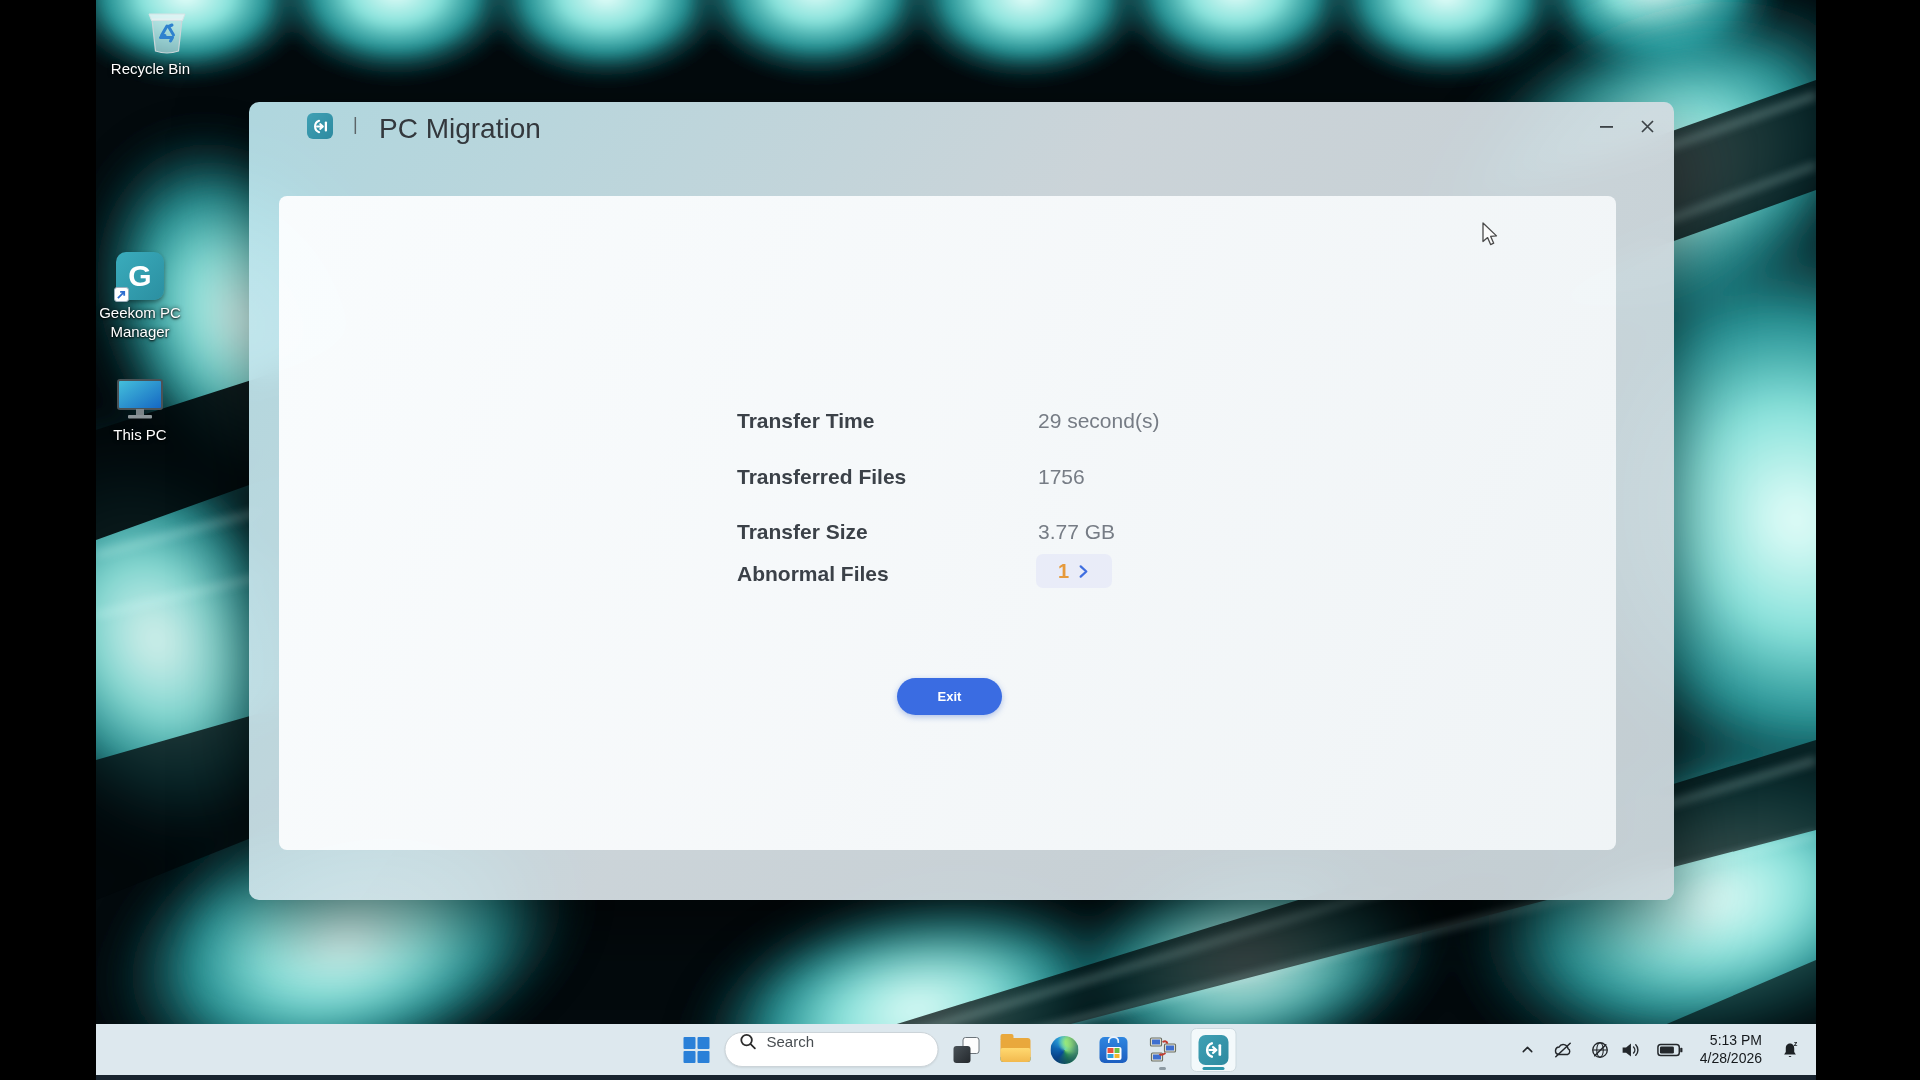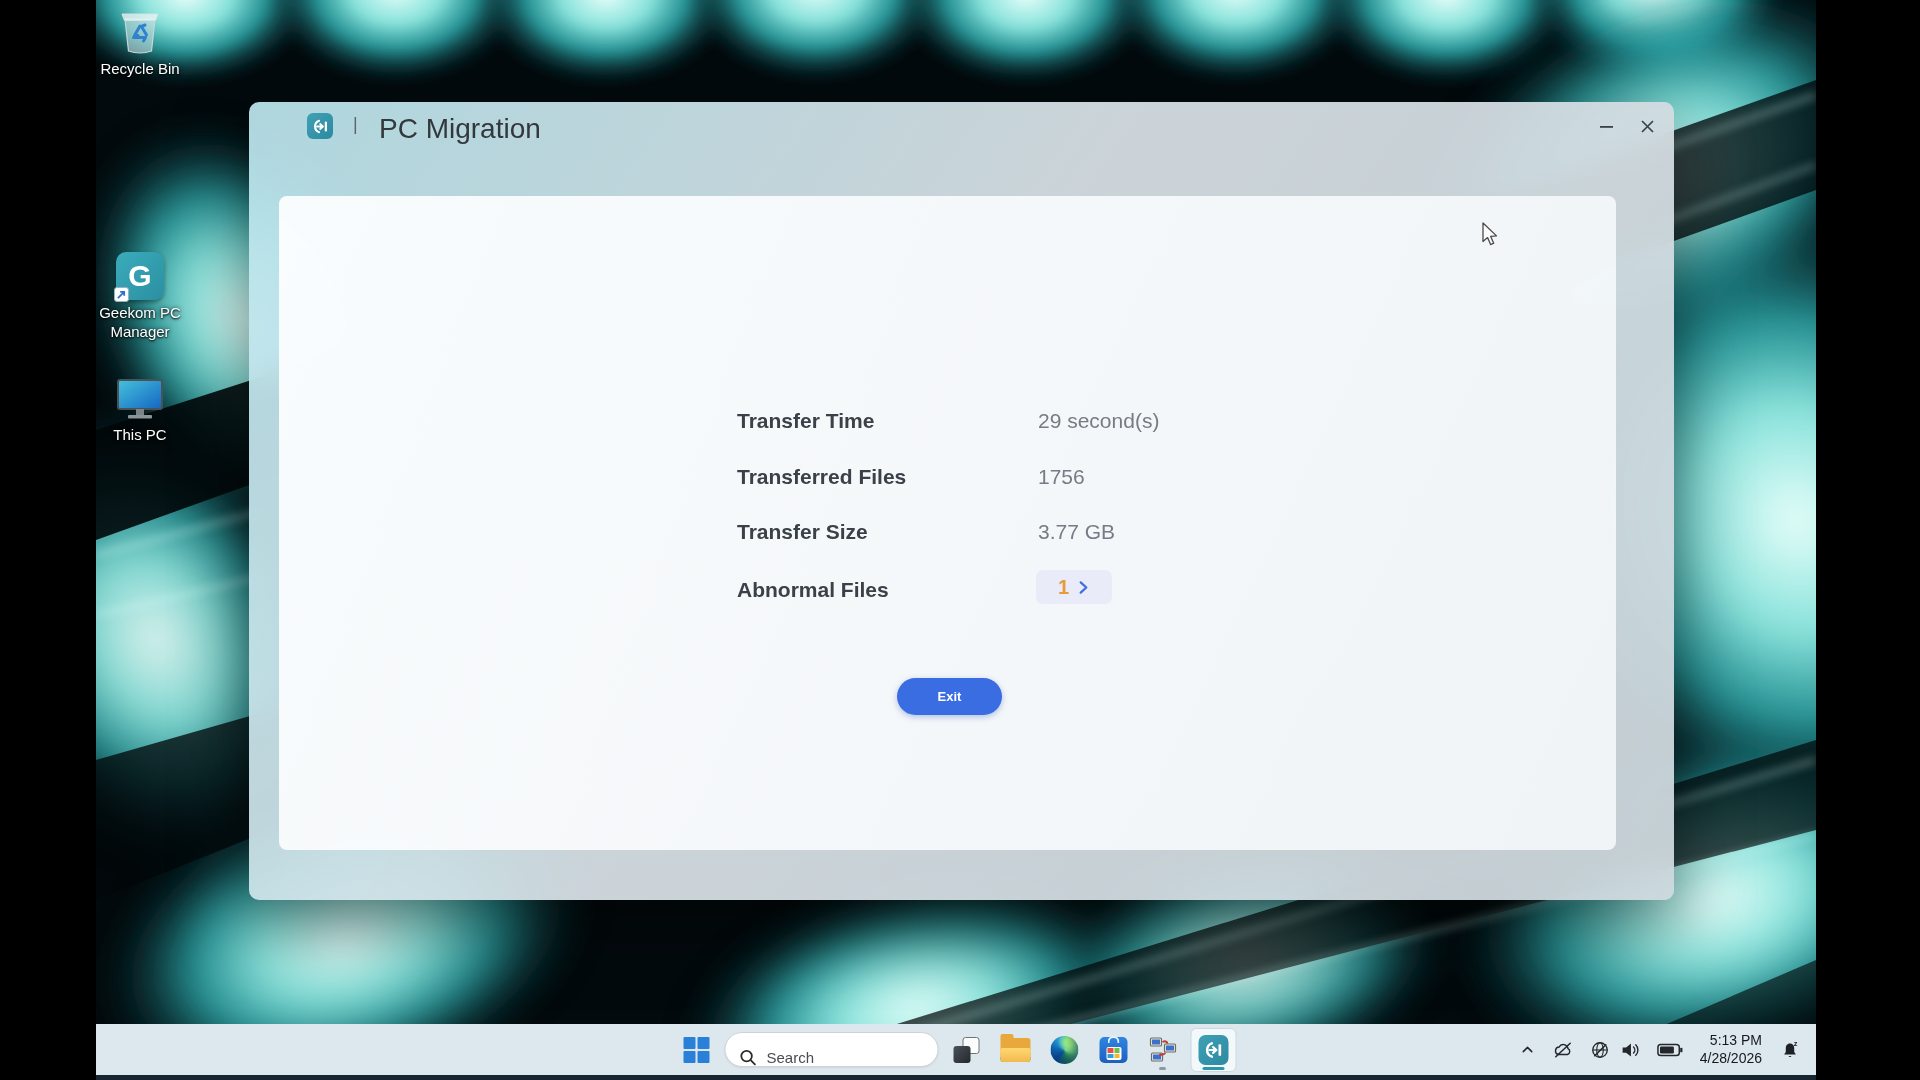--- a/index.html
+++ b/index.html
@@ -66,21 +66,21 @@
   .tb-item { position:relative; width:42px; height:42px; border-radius:6px; display:flex; align-items:center; justify-content:center; cursor:pointer; }
   .tb-item.active-tile { background:#f3f9fb; border:1px solid #ccd9df; width:46px; height:44px; }
   .indicator { position:absolute; bottom:1px; left:50%; transform:translateX(-50%); height:3px; border-radius:2px; }
   .ind-dot { width:7px; background:#8d9aa2; }
   .ind-active { width:22px; background:#2d96ab; }
 
   .start-grid { width:26px; height:26px; display:grid; grid-template-columns:12px 12px; grid-template-rows:12px 12px; gap:2px; }
   .start-grid div { background:#2a80d8; border-radius:1px; }
 
   .search-pill { width:214px; height:35px; border-radius:18px; background:#fff; border:1px solid #ccd4d9;
-                 display:flex; align-items:flex-end; gap:10px; padding-left:14px; cursor:text;
+                 display:flex; align-items:flex-start; gap:10px; padding-left:14px; cursor:text;
                  box-shadow:0 1px 2px rgba(0,0,0,.08); }
   .search-text { font-size:15px; color:#484d51; }
 
   .taskview { position:relative; width:26px; height:26px; }
   .taskview .back { position:absolute; right:0; top:0; width:17px; height:17px; background:#fdfdfd; border:1px solid #6c747a; border-radius:3px; }
   .taskview .front { position:absolute; left:0; bottom:0; width:17px; height:17px; background:linear-gradient(135deg,#4a5258,#23282c); border-radius:3px; }
 
   .folder { position:relative; width:30px; height:24px; }
   .folder .back { position:absolute; inset:0; background:#e9a83c; border-radius:3px; }
   .folder .back:before { content:""; position:absolute; left:0; top:-4px; width:13px; height:6px; background:#e9a83c; border-radius:2px 2px 0 0; }
@@ -163,21 +163,21 @@
       <g stroke="#d9fffa" stroke-width="2.4" opacity="0.75" filter="url(#b1)" fill="none">
         <path d="M0 555 L740 360"></path>
         <path d="M0 615 L800 430"></path>
         <path d="M660 1080 L1720 760"></path>
         <path d="M740 1080 L1720 835"></path>
         <path d="M1140 300 L1720 95"></path>
         <path d="M1210 355 L1720 165"></path>
       </g>
     </svg>
 
-    <div class="dsk-icon" style="left:-6px; top:6px;">
+    <div class="dsk-icon" style="left:-6px; top:6px;align-items:flex-end;">
       <div class="art">
         <svg width="46" height="50" viewBox="0 0 46 50">
           <path d="M8 13 L38 13 L34.5 45 Q23 49 11.5 45 Z" fill="rgba(214,228,231,.55)" stroke="#c9d6d9" stroke-width="1.2"></path>
           <path d="M5 8 L41 8 L38.5 14.5 L7.5 14.5 Z" fill="rgba(238,247,248,.75)" stroke="#d6e2e4" stroke-width="1"></path>
           <path d="M23 20 L17.5 29.5 L21 29.5 M16.5 31.5 L28.5 31.5 L26.5 35 M29.5 29 L24.5 20.5 L28 19" fill="none" stroke="#2f82ce" stroke-width="3" stroke-linecap="round" stroke-linejoin="round"></path>
         </svg>
       </div>
       <div class="dsk-label">Recycle Bin</div>
     </div>
 
@@ -244,21 +244,21 @@
           <span class="detail-value">29 second(s)</span>
         </div>
         <div class="detail-row" style="top:264px;">
           <span class="detail-label">Transferred Files</span>
           <span class="detail-value">1756</span>
         </div>
         <div class="detail-row" style="top:319px;">
           <span class="detail-label">Transfer Size</span>
           <span class="detail-value">3.77 GB</span>
         </div>
-        <div class="detail-row" style="top:377px;align-items:center;">
+        <div class="detail-row" style="top:361px;align-items:center;">
           <span class="detail-label">Abnormal Files</span>
           <div class="abn-badge">
             <span class="abn-count">1</span>
             <svg width="13" height="15" viewBox="0 0 12 16">
               <path d="M3 2.5 L9 8 L3 13.5" fill="none" stroke="#3f6ee0" stroke-width="2.4" stroke-linecap="round" stroke-linejoin="round"></path>
             </svg>
           </div>
         </div>
 
         <button class="exit-btn">Exit</button>

